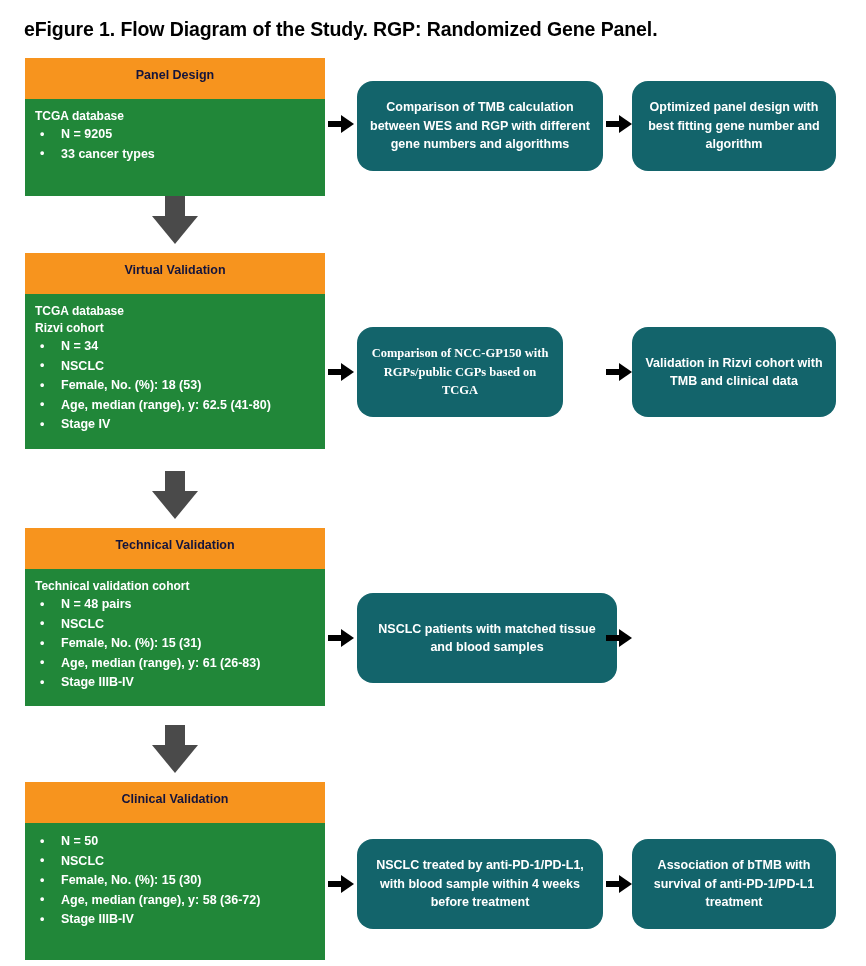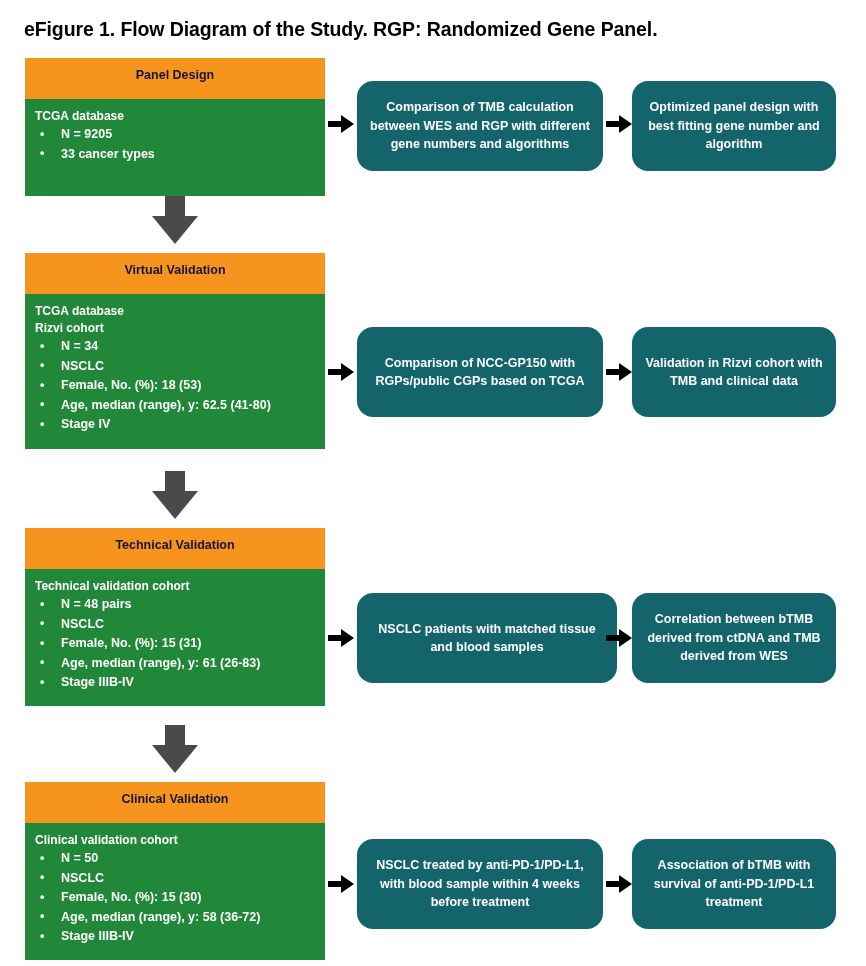--- a/index.html
+++ b/index.html
@@ -204,21 +204,21 @@
         <li>Stage IV</li>
       </ul>
     </div>
   </div>
 
   <div class="arrow-right" style="left:328px; top:110px;">
     <span class="shaft"></span>
     <span class="head"></span>
   </div>
 
-  <div class="process-box" style="left:357px; top:74px; width:246px; height:90px;">Comparison of NCC-GP150 with RGPs/public CGPs based on TCGA</div>
+  <div class="process-box" style="left:357px; top:74px; width:206px; height:90px;font-family:Liberation Serif, serif;">Comparison of NCC-GP150 with RGPs/public CGPs based on TCGA</div>
 
   <div class="arrow-right" style="left:606px; top:110px;">
     <span class="shaft"></span>
     <span class="head"></span>
   </div>
 
   <div class="process-box" style="left:632px; top:74px; width:204px; height:90px;">Validation in Rizvi cohort with TMB and clinical data</div>
 </div>
 
 <div class="arrow-down" style="left:152px; top:471px;">
@@ -247,34 +247,32 @@
     <span class="head"></span>
   </div>
 
   <div class="process-box" style="left:357px; top:65px; width:260px; height:90px;">NSCLC patients with matched tissue and  blood samples</div>
 
   <div class="arrow-right" style="left:606px; top:101px;">
     <span class="shaft"></span>
     <span class="head"></span>
   </div>
 
-  <div class="process-box" style="left:632px; top:65px; width:204px; height:90px;">Correlation between bTMB derived from ctDNA and TMB derived from WES</div>
 </div>
 
 <div class="arrow-down" style="left:152px; top:725px;">
   <span class="shaft"></span>
   <span class="head"></span>
 </div>
 
 <div class="flow-row" style="top:782px; height:160px;">
 
   <div class="cohort-card" style="top:0;">
     <div class="cohort-header">Clinical Validation</div>
     <div class="cohort-body" style="height:137px;">
-      <div class="cohort-title">Clinical validation cohort</div>
       <ul class="cohort-bullets">
         <li>N = 50</li>
         <li>NSCLC</li>
         <li>Female, No. (%): 15 (30)</li>
         <li>Age, median (range), y: 58 (36-72)</li>
         <li>Stage IIIB-IV</li>
       </ul>
     </div>
   </div>
 

